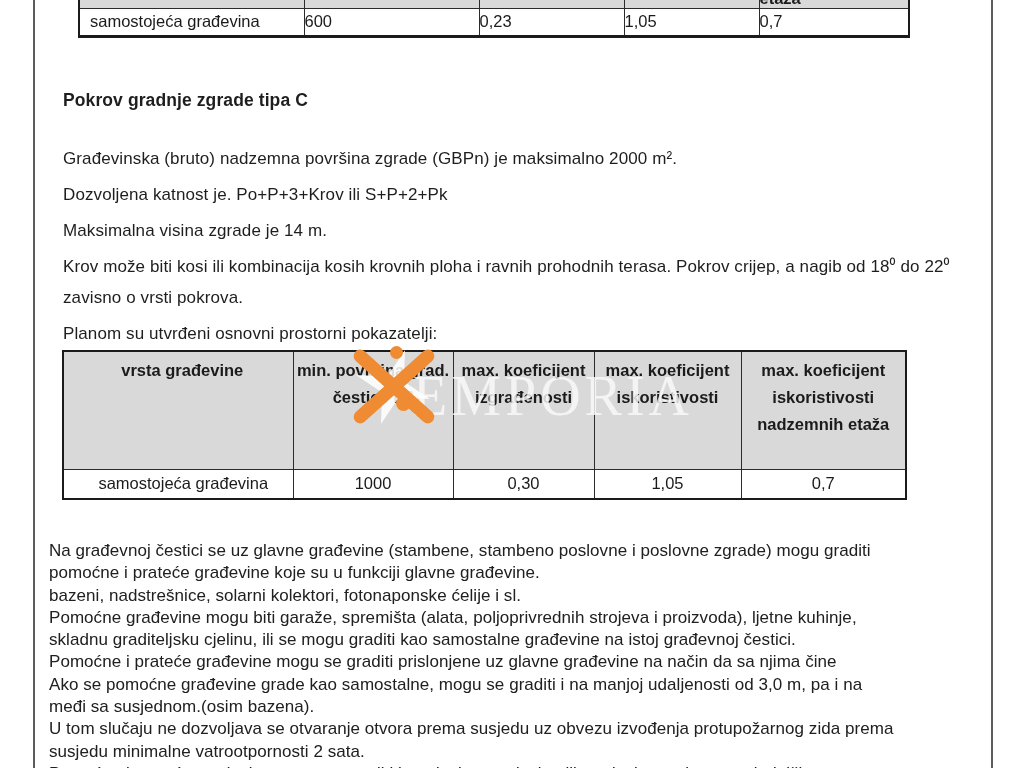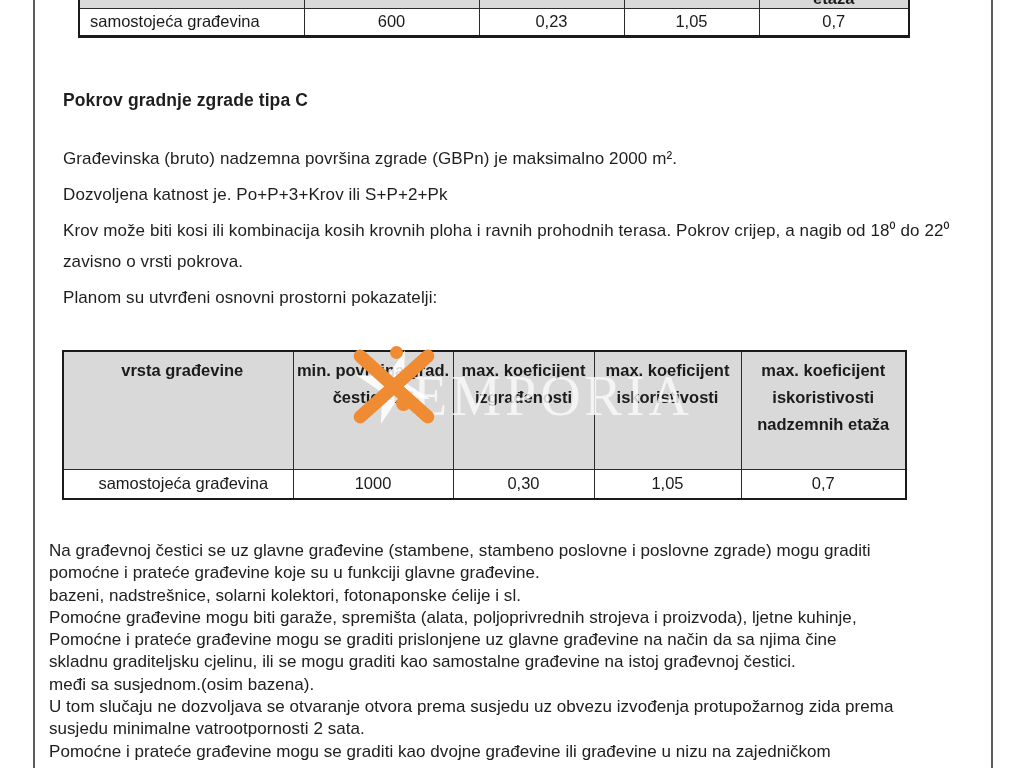--- a/index.html
+++ b/index.html
@@ -11,21 +11,21 @@
   .scan { position:absolute; inset:0; filter: blur(0.35px); }
   .vline { position:absolute; top:0; bottom:0; width:2px; background:#5c5c5c; }
   .vline-left { left:33px; }
   .vline-right { left:991px; }
 
   table { border-collapse:collapse; table-layout:fixed; }
   td { border:1px solid #2b2b2b; font-size:16.5px; color:#1b1b1b; overflow:hidden; }
 
   
   .table-top { position:absolute; left:78px; top:-19px; border:2px solid #1b1b1b; }
-  .table-top td { height:28px; text-align:center; }
+  .table-top td { height:28px; }
   .table-top .hdr td { height:26px; background:#d9d9d9; font-weight:bold; vertical-align:bottom; }
   .table-top .name-cell { text-align:left; padding-left:10px; }
   .table-top { border-bottom-width:3px; }
 
   
   .doc-text { position:absolute; left:63px; top:90px; width:935px; }
   .doc-title { font-size:17.5px; font-weight:bold; margin-bottom:32px; letter-spacing:0.1px; }
   .doc-text p { font-size:17px; line-height:31px; margin-bottom:5px; letter-spacing:0.1px; }
 
   
@@ -94,20 +94,21 @@
         <td>1,05</td>
         <td>0,7</td>
       </tr>
     </tbody>
       </table>
 
     <div class="doc-text">
       <div class="doc-title">Pokrov gradnje zgrade tipa C</div>
       <p>Građevinska (bruto) nadzemna površina zgrade (GBPn) je maksimalno 2000 m².</p>
       <p>Dozvoljena katnost je. Po+P+3+Krov ili S+P+2+Pk</p>
+      <p>Maksimalna visina zgrade je 14 m.</p>
       <p>Krov može biti kosi ili kombinacija kosih krovnih ploha i ravnih prohodnih terasa. Pokrov crijep, a nagib od 18⁰ do 22⁰ zavisno o vrsti pokrova.</p>
       <p>Planom su utvrđeni osnovni prostorni pokazatelji:</p>
     </div>
 
     <table class="table-main">
       <colgroup>
         <col style="width:230px">
           <col style="width:160px">
           <col style="width:141px">
         <col style="width:147px">
@@ -140,22 +141,23 @@
         <div class="wm-dot wm-dot-top" style="background: rgb(238, 139, 51);"></div>
         <div class="wm-dot wm-dot-mid" style="background: rgb(238, 139, 51);"></div>
       </div>
     </div>
 
     <div class="bottom-block">
       <div class="line">Na građevnoj čestici se uz glavne građevine (stambene, stambeno poslovne i poslovne zgrade) mogu graditi</div>
       <div class="line">pomoćne i prateće građevine koje su u funkciji glavne građevine.</div>
       <div class="line">bazeni, nadstrešnice, solarni kolektori, fotonaponske ćelije i sl.</div>
       <div class="line">Pomoćne građevine mogu biti garaže, spremišta (alata, poljoprivrednih strojeva i proizvoda), ljetne kuhinje,</div>
+      <div class="line">skladnu graditeljsku cjelinu, ili se mogu graditi kao samostalne građevine na istoj građevnoj čestici.</div>
       <div class="line">Pomoćne i prateće građevine mogu se graditi prislonjene uz glavne građevine na način da sa njima čine</div>
-      <div class="line">skladnu graditeljsku cjelinu, ili se mogu graditi kao samostalne građevine na istoj građevnoj čestici.</div>
+      <div class="line">Ako se pomoćne građevine grade kao samostalne, mogu se graditi i na manjoj udaljenosti od 3,0 m, pa i na</div>
       <div class="line">međi sa susjednom.(osim bazena).</div>
       <div class="line">U tom slučaju ne dozvoljava se otvaranje otvora prema susjedu uz obvezu izvođenja protupožarnog zida prema</div>
       <div class="line">susjedu minimalne vatrootpornosti 2 sata.</div>
       <div class="line">Pomoćne i prateće građevine mogu se graditi kao dvojne građevine ili građevine u nizu na zajedničkom</div>
     </div>
 
   </div>
 </div>
 
 </body></html>

